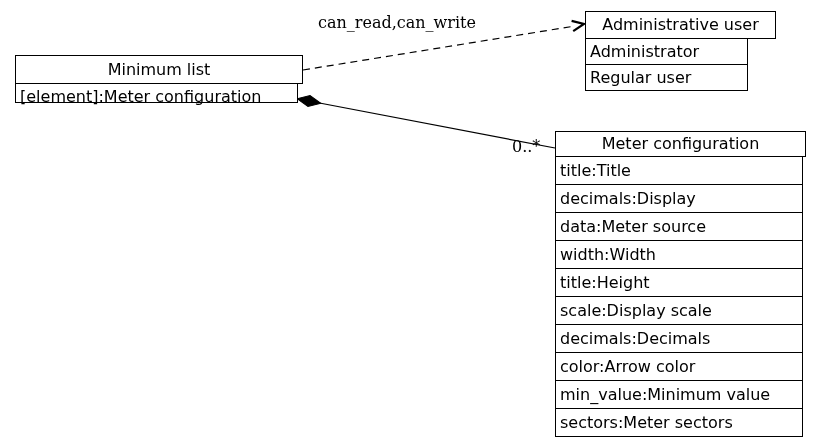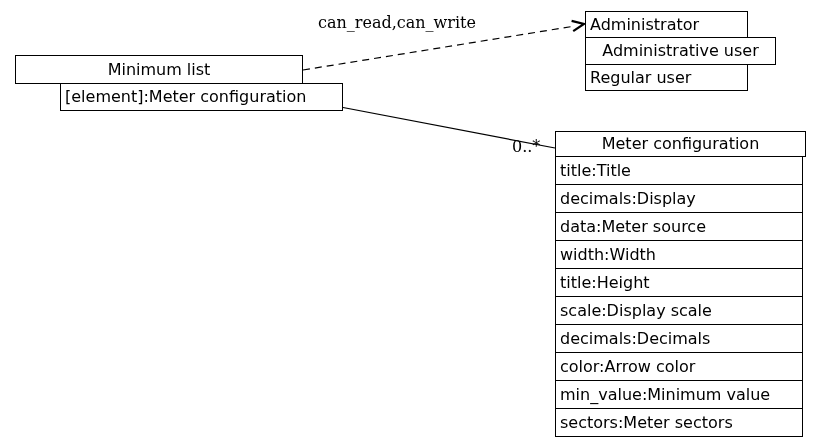--- a/index.html
+++ b/index.html
@@ -38,21 +38,21 @@
   }
   .hdr {
     text-align: center;
   }
   .row {
     text-align: left;
     padding: 0 4px;
   }
   
   .n-meters .hdr { width: 288px; height: 29px; line-height: 27px; }
-  .n-meters .row { width: 283px; height: 28px; line-height: 26px; margin-left: 45px; }
+  .n-meters .row { width: 283px; height: 20px; line-height: 26px; }
   
   .n-admin .hdr { width: 191px; height: 28px; line-height: 26px; }
   .n-admin .row { width: 163px; height: 27px; line-height: 25px; }
   
   .n-config .hdr { width: 251px; height: 26px; line-height: 24px; }
   .n-config .row { width: 248px; height: 29px; line-height: 27px; }
 
   .edge-label {
     position: absolute;
     color: #000000;
@@ -78,22 +78,22 @@
 
   <div class="edge-label" style="left:318px; top:13px;">can_read,can_write</div>
   <div class="edge-label" style="left:512px; top:137px;">0..*</div>
 
   <div class="node n-meters" style="left:15px; top:55px;">
     <div class="cell hdr">Minimum list</div>
     <div class="cell row">[element]:Meter configuration</div>
   </div>
 
   <div class="node n-admin" style="left:585px; top:11px;">
+    <div class="cell hdr">Administrative user</div>
     <div class="cell row">Administrator</div>
-    <div class="cell hdr">Administrative user</div>
     <div class="cell row">Regular user</div>
   </div>
 
   <div class="node n-config" style="left:555px; top:131px;">
     <div class="cell hdr">Meter configuration</div>
     <div class="cell row">title:Title</div>
     <div class="cell row">decimals:Display</div>
     <div class="cell row">data:Meter source</div>
     <div class="cell row">width:Width</div>
     <div class="cell row">title:Height</div>

